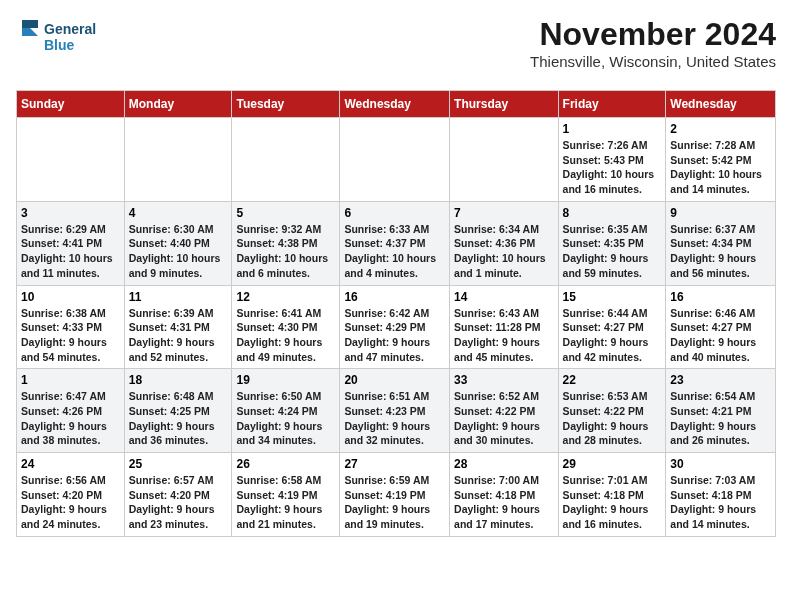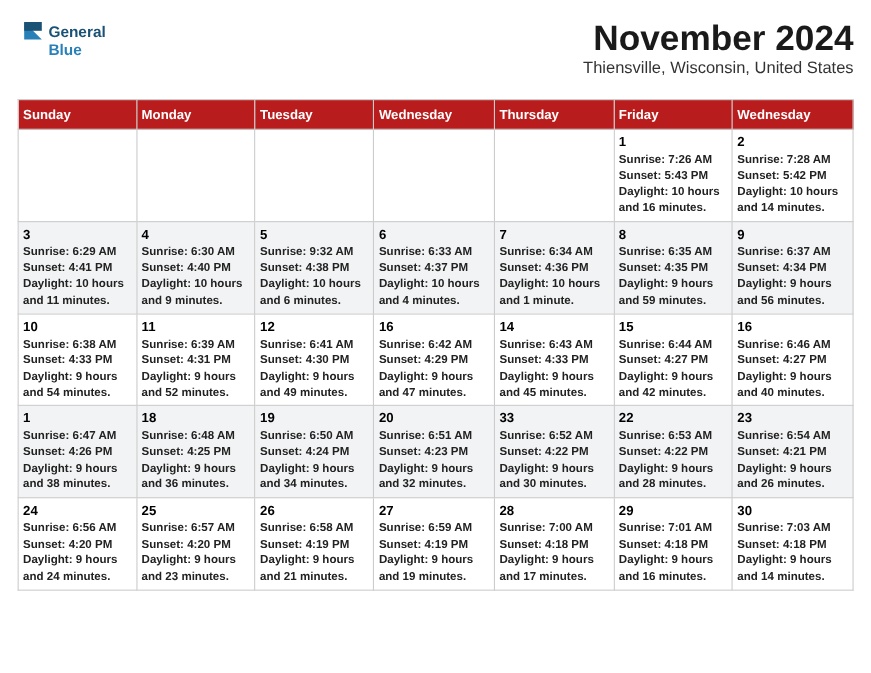--- a/index.html
+++ b/index.html
@@ -187,21 +187,21 @@
         </td>
         <td>
           <span class="day-num">16</span>
           <div class="day-info">Sunrise: 6:42 AM
 Sunset: 4:29 PM
 Daylight: 9 hours and 47 minutes.</div>
         </td>
         <td>
           <span class="day-num">14</span>
           <div class="day-info">Sunrise: 6:43 AM
-Sunset: 4:33 PM
+Sunset: 11:28 PM
 Daylight: 9 hours and 45 minutes.</div>
         </td>
         <td>
           <span class="day-num">15</span>
           <div class="day-info">Sunrise: 6:44 AM
 Sunset: 4:27 PM
 Daylight: 9 hours and 42 minutes.</div>
         </td>
         <td>
           <span class="day-num">16</span>

